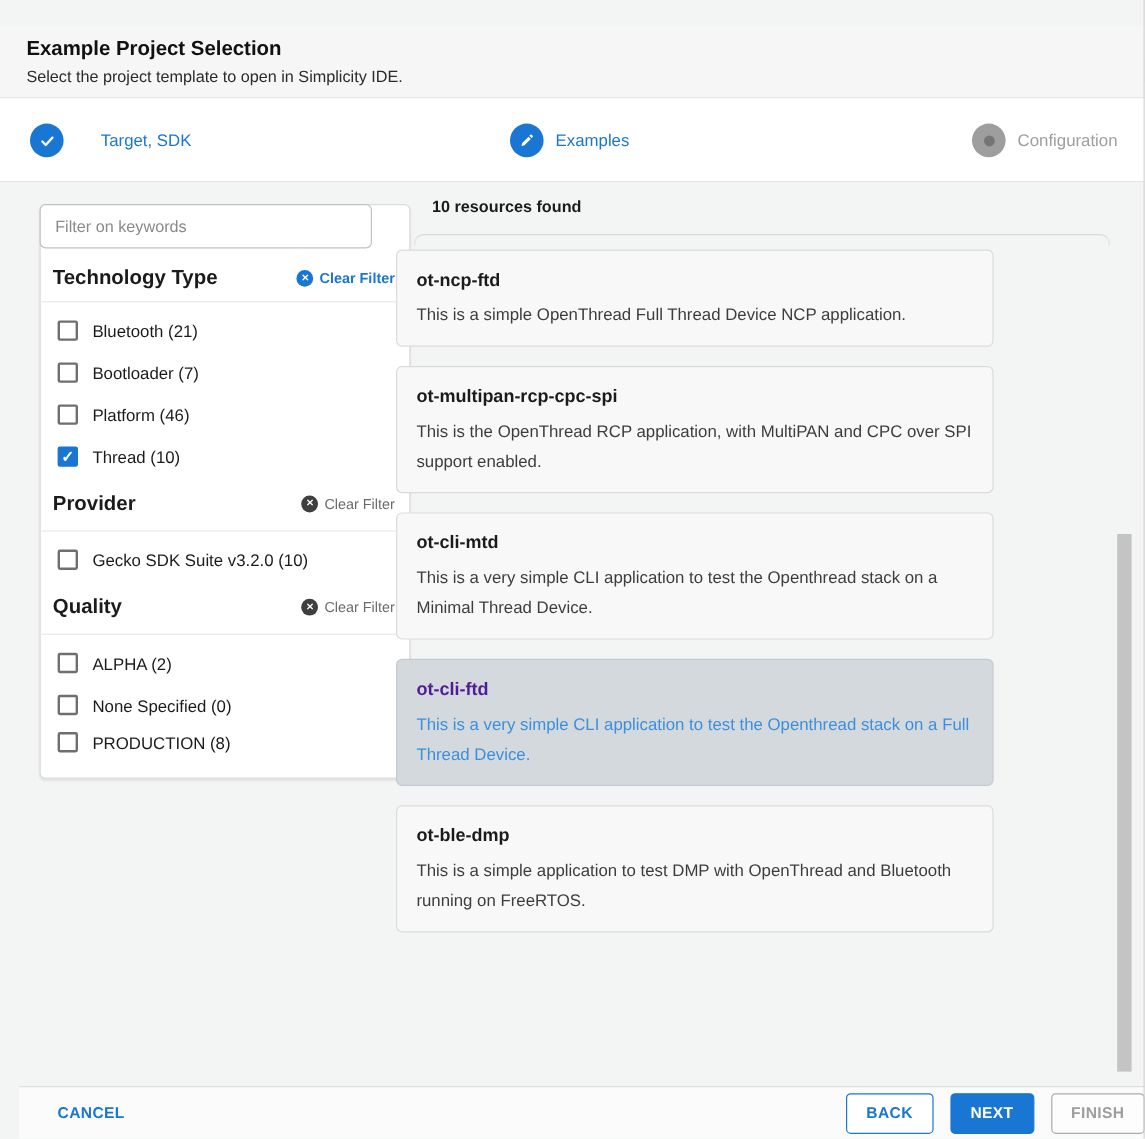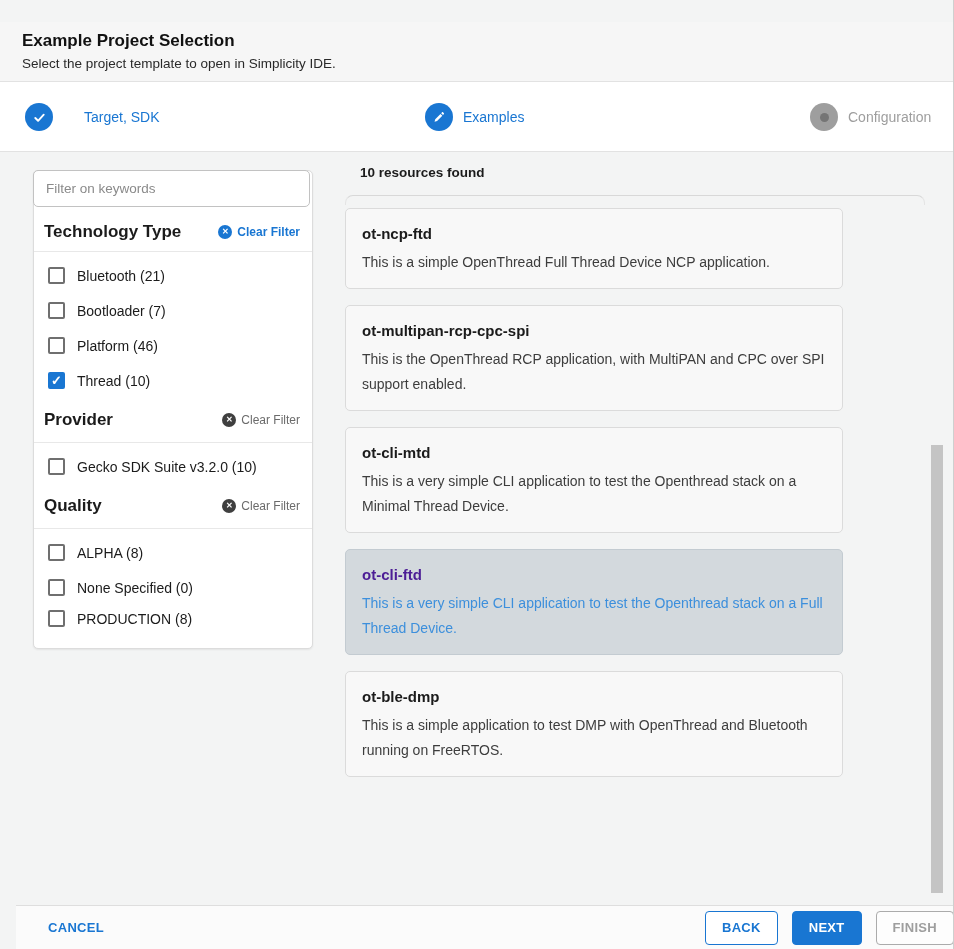--- a/index.html
+++ b/index.html
@@ -46,21 +46,21 @@
   .step-circle.gray { background:#9e9e9e; }
   .inner-dot { width:9px; height:9px; border-radius:50%; background:#757575; }
   .step-label { font-size:14px; }
   .step-label.blue { color:#1976d2; }
   .step-label.gray { color:#9e9e9e; }
   .connector { position:absolute; top:116px; height:1px; background:#d5d5d5; }
   
   .main { position:absolute; top:152px; left:0; width:954px; height:753px; background:#f3f4f4; }
   
   .filter-panel {
-    position:absolute; left:33px; top:18px; width:280px;
+    position:absolute; left:33px; top:18px; width:309px;
     background:#ffffff; border:1px solid #dcdcdc; border-radius:5px;
     box-shadow:0 1px 2px rgba(0,0,0,0.07);
   }
   .filter-input {
     display:block; width:277px; height:37px; margin:-1px 0 0 -1px;
     border:1px solid #c2c2c2; border-radius:5px; background:#fff;
     padding:0 12px; font-size:13.5px; font-family:"Liberation Sans",sans-serif;
     color:#333; outline:none;
   }
   .filter-input::placeholder { color:#8a8a8a; }
@@ -91,21 +91,21 @@
   .check-label { font-size:14px; color:#1b1b1b; }
   .filter-panel .pad-top { padding-top:6px; }
   .filter-panel .pad-bottom { padding-bottom:8px; }
   
   .results-count { position:absolute; left:360px; top:13px; font-size:13.5px; font-weight:700; color:#1b1b1b; }
   .list-edge {
     position:absolute; left:345px; top:43px; width:580px; height:10px;
     border-top:1px solid #d8d8d8; border-left:1px solid #e4e4e4; border-right:1px solid #e4e4e4;
     border-radius:8px 8px 0 0;
   }
-  .cards { position:absolute; left:345px; top:56px; width:498px; }
+  .cards { position:absolute; left:330px; top:56px; width:498px; }
   .card {
     background:#f8f8f8; border:1px solid #dbdbdb; border-radius:5px;
     padding:13px 16px; margin-bottom:16px; cursor:pointer;
   }
   .card-title { font-size:15px; font-weight:700; color:#1b1b1b; line-height:23px; margin-bottom:5px; }
   .card-desc { font-size:14px; color:#3d3d3d; line-height:25px; }
   .card.selected { background:#d3d9dd; border-color:#c3cbd1; }
   .card.selected .card-title { color:#4c1d95; }
   .card.selected .card-desc { color:#3c8fdc; }
   
@@ -228,21 +228,21 @@
       <span class="section-title">Quality</span>
       <span class="clear-filter">
         <span class="clear-icon dark">✕</span>
         <span class="clear-text gray">Clear Filter</span>
       </span>
     </div>
     <div class="divider"></div>
 
     <div class="check-row" style="margin-top:6px;">
       <span class="cb"></span>
-      <span class="check-label">ALPHA (8)</span>
+      <span class="check-label">ALPHA (2)</span>
     </div>
     <div class="check-row">
       <span class="cb"></span>
       <span class="check-label">None Specified (0)</span>
     </div>
     <div class="check-row pad-bottom">
       <span class="cb"></span>
       <span class="check-label">PRODUCTION (8)</span>
     </div>
     <div style="height:8px;"></div>

